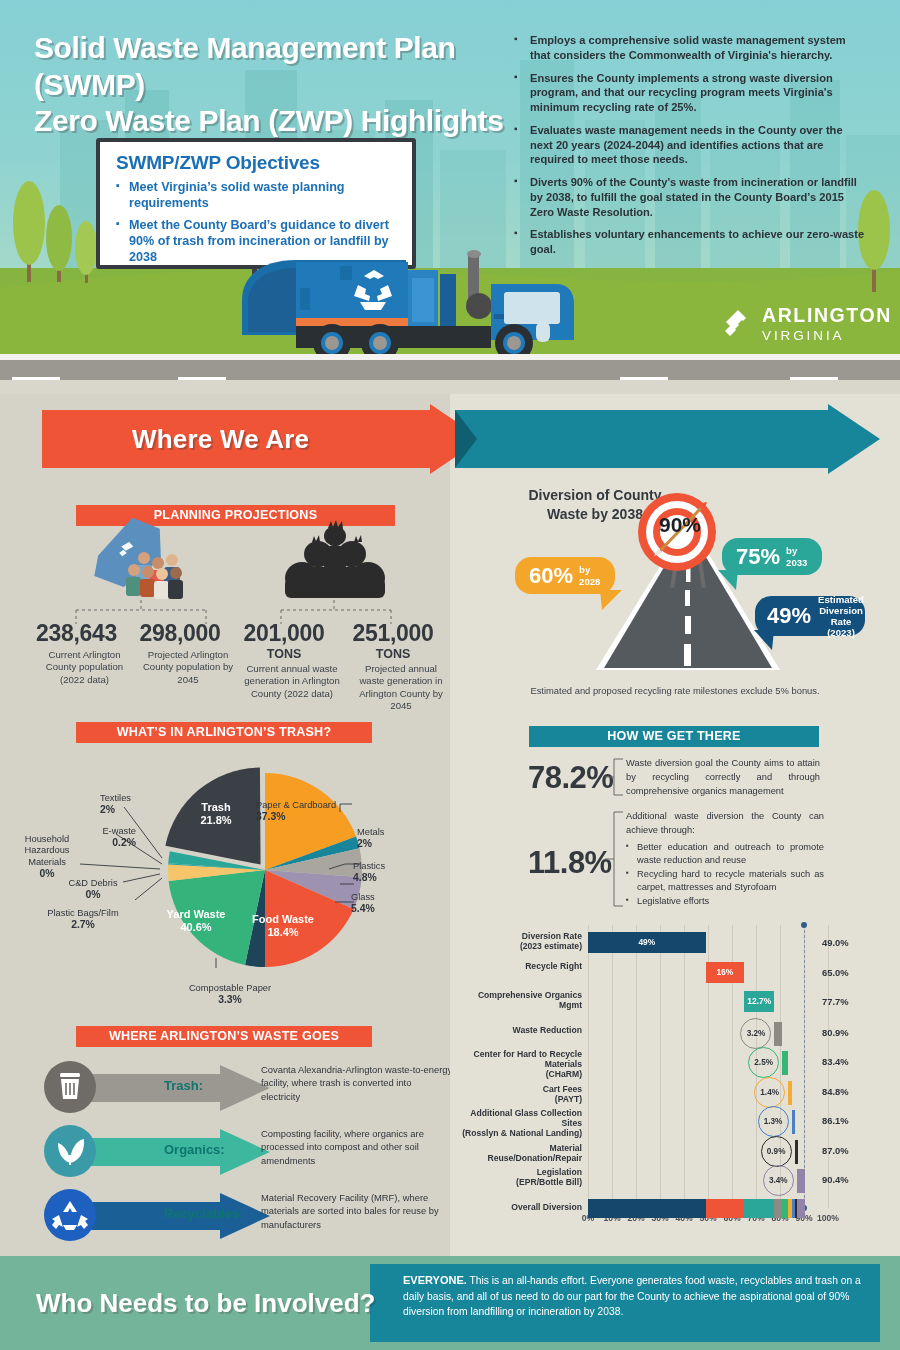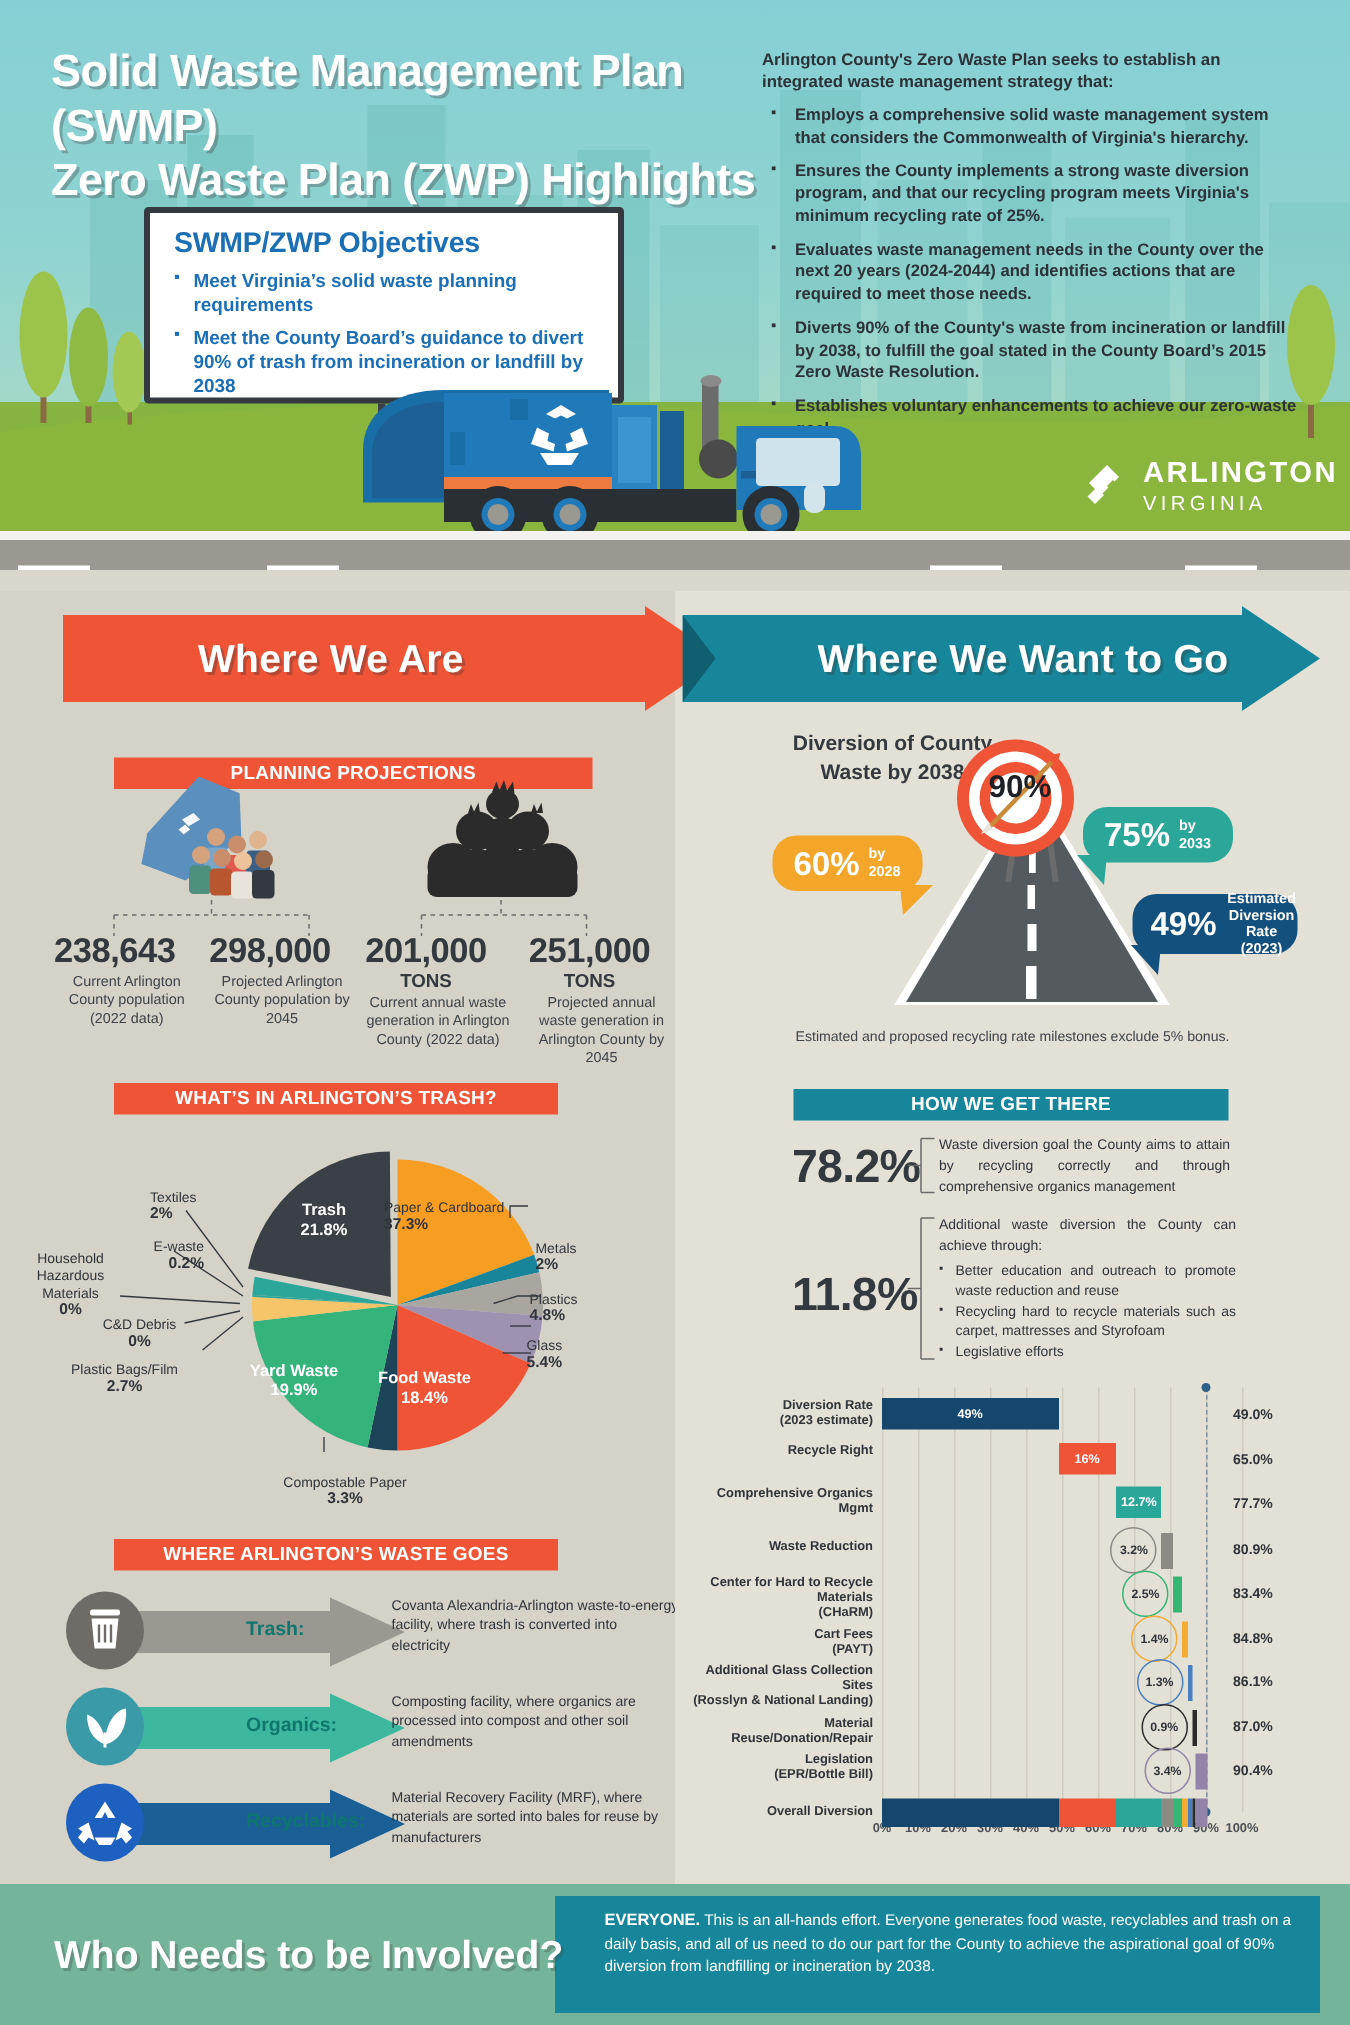--- a/index.html
+++ b/index.html
@@ -177,21 +177,20 @@
     <div class="board">
       <h2>SWMP/ZWP Objectives</h2>
       <ul>
         <li>Meet Virginia’s solid waste planning requirements</li>
         <li>Meet the County Board’s guidance to divert 90% of trash from incineration or landfill by 2038</li>
       </ul>
     </div>
     <div class="board-post"></div>
 
     <div class="hero-copy">
-      <div class="lead">Arlington County's Zero Waste Plan seeks to establish an integrated waste management strategy that:</div>
       <ul>
         <li>Employs a comprehensive solid waste management system that considers the Commonwealth of Virginia's hierarchy.</li>
         <li>Ensures the County implements a strong waste diversion program, and that our recycling program meets Virginia's minimum recycling rate of 25%.</li>
         <li>Evaluates waste management needs in the County over the next 20 years (2024-2044) and identifies actions that are required to meet those needs.</li>
         <li>Diverts 90% of the County's waste from incineration or landfill by 2038, to fulfill the goal stated in the County Board’s 2015 Zero Waste Resolution.</li>
         <li>Establishes voluntary enhancements to achieve our zero-waste goal.</li>
       </ul>
     </div>
 
     <svg style="position:absolute;left:236px;top:240px;width:350px;height:130px" viewBox="0 0 350 130">
@@ -259,21 +258,20 @@
     <div class="band-left"></div>
     <div class="band-right"></div>
     <svg style="position:absolute;left:42px;top:10px;width:440px;height:70px" viewBox="0 0 440 70">
       <path d="M0,6 L388,6 L388,0 L440,35 L388,70 L388,64 L0,64 Z" fill="#ef5437"></path>
     </svg>
     <svg style="position:absolute;left:455px;top:10px;width:425px;height:70px" viewBox="0 0 425 70">
       <path d="M0,6 L373,6 L373,0 L425,35 L373,70 L373,64 L0,64 Z" fill="#17869b"></path>
       <path d="M0,6 L22,35 L0,64 Z" fill="#0f5f70"></path>
     </svg>
     <div class="arrow-txt" style="left:132px;top:30px">Where We Are</div>
-    <div class="arrow-txt" style="left:545px;top:30px">Where We Want to Go</div>
   </div>
 
   <div class="col-left"></div>
 
   <div class="sec-head sec-red" style="left:76px;top:505px;width:319px">PLANNING PROJECTIONS</div>
 
   <svg style="position:absolute;left:86px;top:518px;width:120px;height:88px" viewBox="0 0 120 88">
     <path d="M12,34 L50,0 L76,14 L74,44 L34,68 L6,54 Z" fill="#5b8fbe" transform="rotate(-6 45 34)"></path>
     <g fill="#ffffff" opacity=".95" transform="translate(32,24) scale(.55)">
       <path d="M6,8 L20,0 L28,8 L14,16 Z"></path>
@@ -389,21 +387,21 @@
   <div class="pie-lbl" style="left:54px;top:878px;width:78px;text-align:center">
     <span>C&amp;D Debris</span><b>0%</b></div>
   <div class="pie-lbl" style="left:32px;top:908px;width:102px;text-align:center">
     <span>Plastic Bags/Film</span><b>2.7%</b></div>
   <div class="pie-lbl" style="left:168px;top:983px;width:124px;text-align:center">
     <span>Compostable Paper</span><b>3.3%</b></div>
 
   <div class="pie-in" style="left:186px;top:801px;width:60px">
     <span>Trash</span><br><span>21.8%</span></div>
   <div class="pie-in" style="left:161px;top:908px;width:70px">
-    <span>Yard Waste</span><br><span>19.9%</span></div>
+    <span>Yard Waste</span><br><span>40.6%</span></div>
   <div class="pie-in" style="left:248px;top:913px;width:70px">
     <span>Food Waste</span><br><span>18.4%</span></div>
 
   <div class="sec-head sec-red" style="left:76px;top:1026px;width:296px">WHERE ARLINGTON’S WASTE GOES</div>
 
   <div class="wg-row" style="top:1057px">
     <svg style="position:absolute;left:46px;top:8px;width:180px;height:46px" viewBox="0 0 180 46">
       <path d="M0,9 L130,9 L130,0 L180,23 L130,46 L130,37 L0,37 Z" fill="#9b9791"></path>
     </svg>
     <div class="wg-circ" style="background:#6f6b67">

